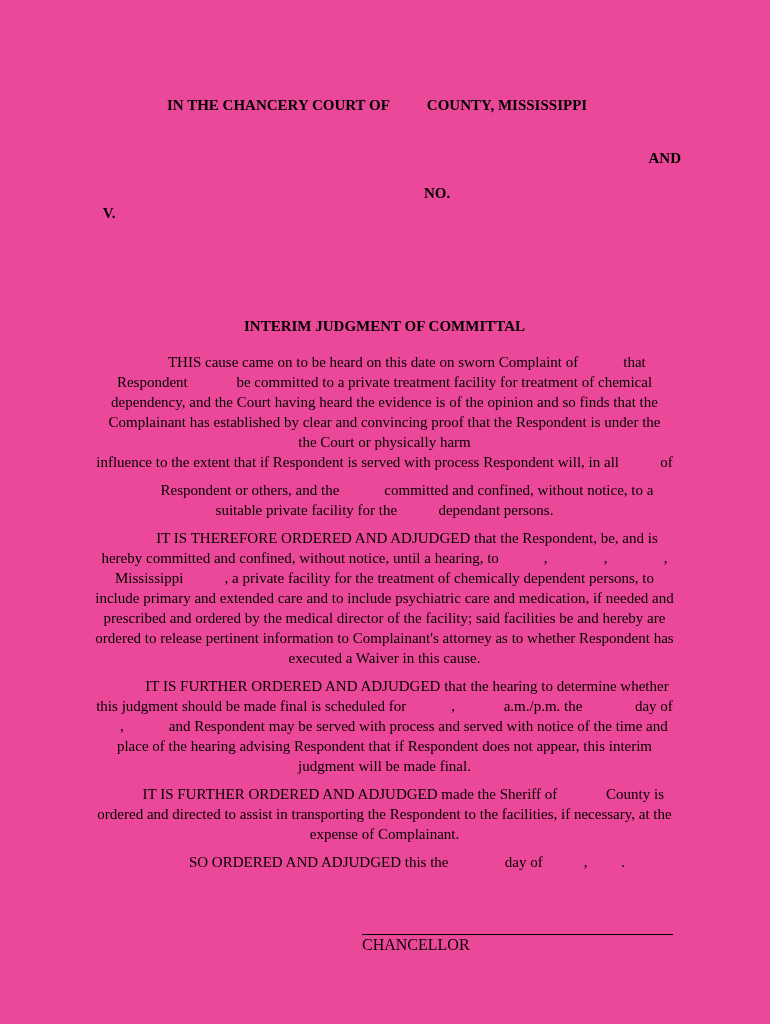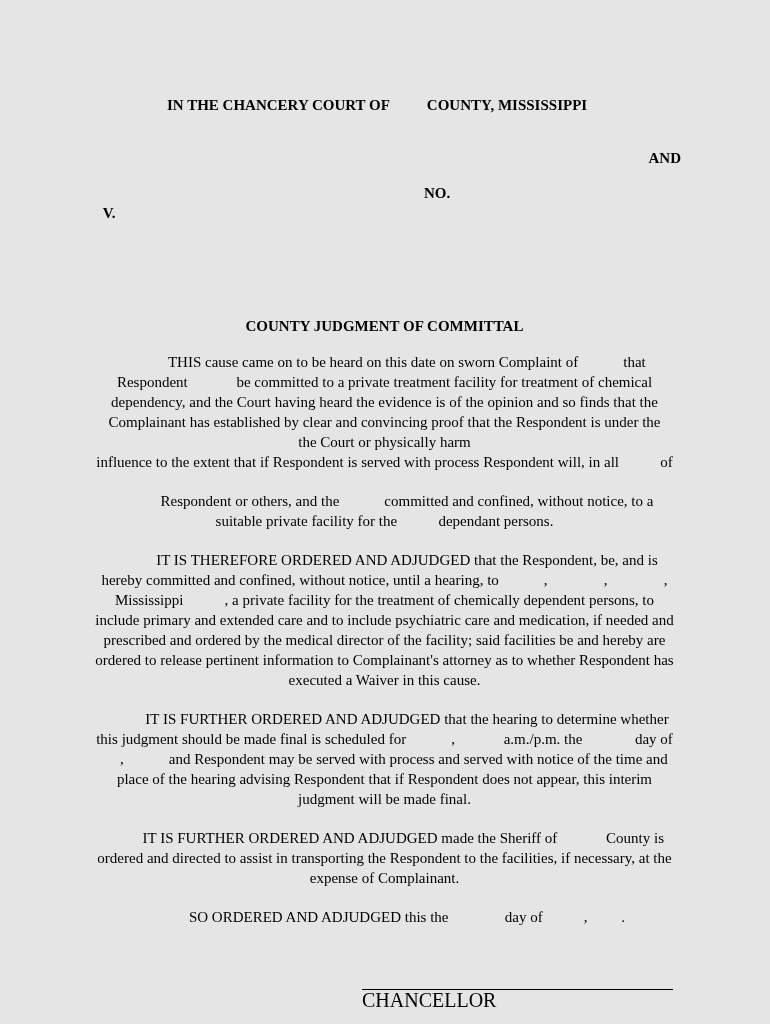--- a/index.html
+++ b/index.html
@@ -5,21 +5,21 @@
   html, body {
     margin: 0;
     padding: 0;
     background: #ffffff;
   }
   .page {
     position: relative;
     width: 770px;
     height: 1024px;
     box-sizing: border-box;
-    background: #e5e5e5;
+    background: #ec4899;
     color: #000000;
     font-family: "Liberation Serif", "DejaVu Serif", serif;
     font-size: 15px;
     line-height: 20px;
     padding: 95px 89px 0 88px;
     overflow: hidden;
   }
   .court-heading {
     margin-left: 79px;
     white-space: pre;
@@ -42,54 +42,54 @@
     position: absolute;
     left: 336px;
     top: 0;
   }
   .doc-title {
     margin-top: 53px;
     text-align: center;
     font-weight: bold;
     white-space: pre;
   }
-  .body-text .para { margin-top: 19px; }
+  .body-text .para { margin-top: 8px; }
   .body-text .para.first { margin-top: 16px; }
   .line { white-space: pre; text-align: center; }
   .sig-block {
     margin-top: 62px;
     margin-left: 274px;
     width: 311px;
   }
   .sig-rule {
     border-top: 1px solid #000000;
     height: 0;
     width: 311px;
   }
   .sig-label {
-    font-size: 20px;
+    font-size: 16px;
     line-height: 20px;
     white-space: pre;
   }
 </style>
 </head>
 <body>
 
 <div class="page">
 
   <div class="court-heading">IN THE CHANCERY COURT OF          COUNTY, MISSISSIPPI</div>
 
   <div class="and-line">AND</div>
 
   <div class="vs-row">
     <span>V.</span>
     <span class="no-label">NO.</span>
   </div>
 
-  <div class="doc-title">COUNTY JUDGMENT OF COMMITTAL</div>
+  <div class="doc-title">INTERIM JUDGMENT OF COMMITTAL</div>
 
   <div class="body-text">
     <div class="para first">
         <div class="line">            THIS cause came on to be heard on this date on sworn Complaint of            that</div>
         <div class="line">Respondent             be committed to a private treatment facility for treatment of chemical</div>
         <div class="line">dependency, and the Court having heard the evidence is of the opinion and so finds that the</div>
         <div class="line">Complainant has established by clear and convincing proof that the Respondent is under the</div>
         <div class="line">the Court or physically harm</div>
         <div class="line">influence to the extent that if Respondent is served with process Respondent will, in all           of</div>
       </div>

